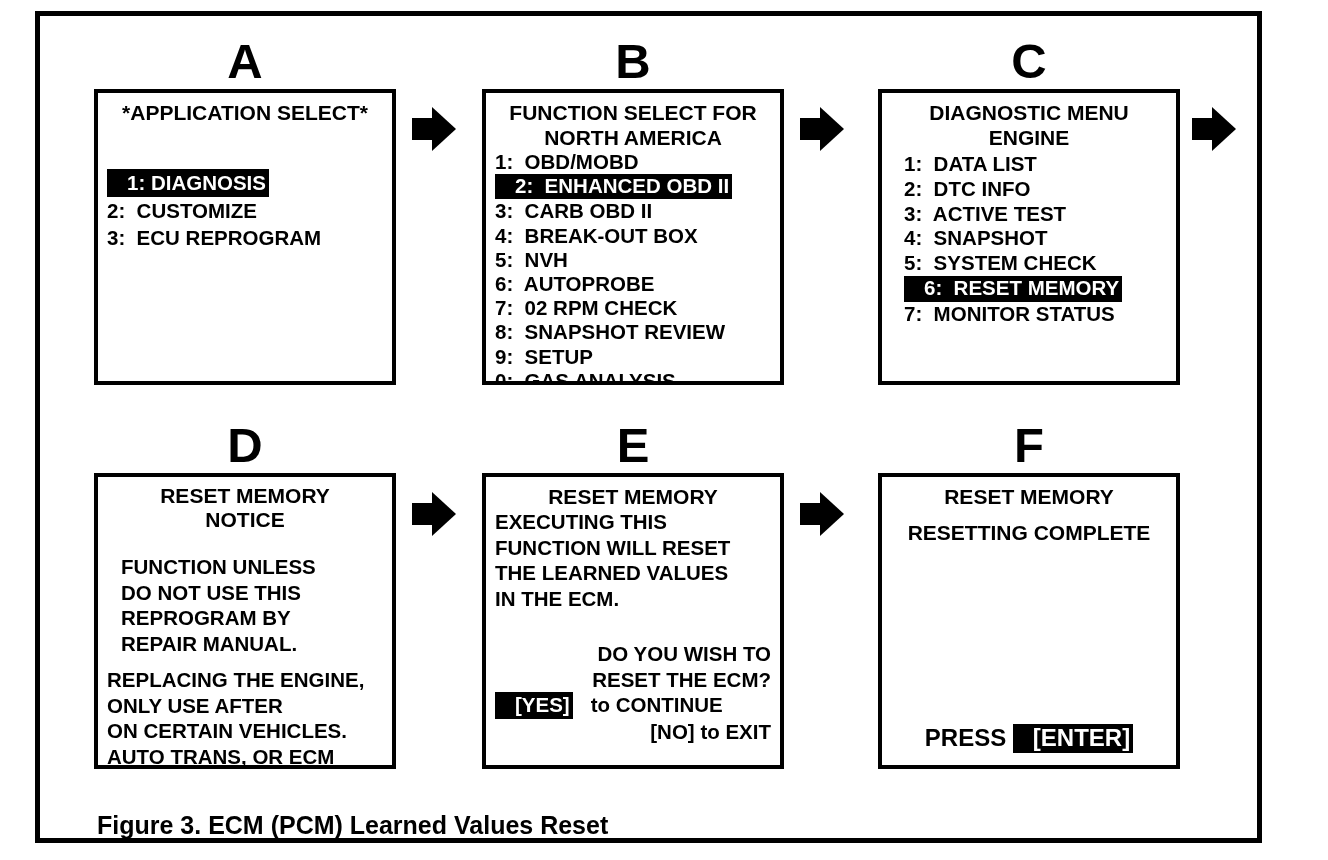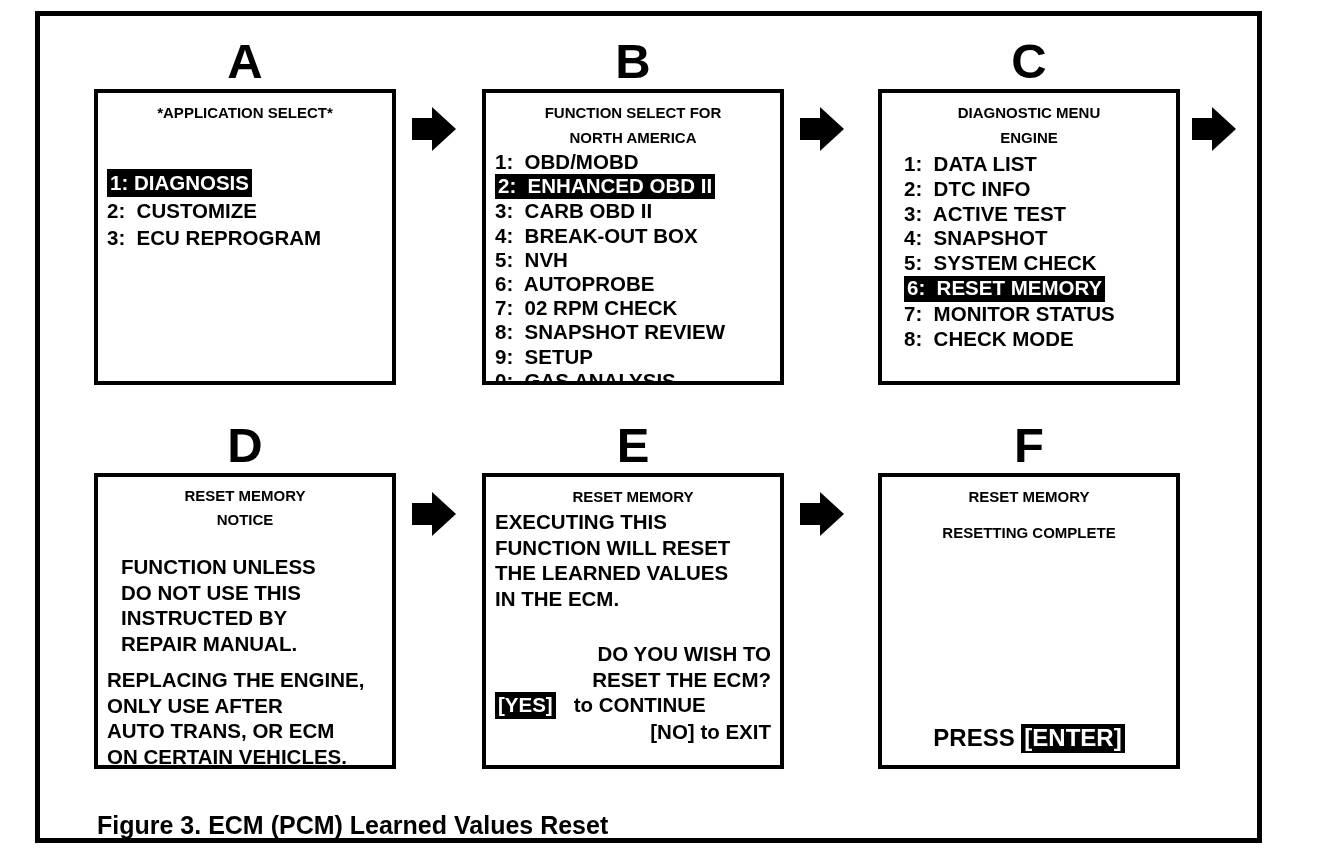--- a/index.html
+++ b/index.html
@@ -59,41 +59,41 @@
     overflow: hidden;
   }
   .screen-inner {
     width: 100%;
     height: 100%;
   }
 
   
   .scr-title {
     text-align: center;
-    font-size: 15px;
+    font-size: 21px;
     font-weight: bold;
     line-height: 25px;
     white-space: pre;
   }
   .menu {
     margin-top: 2px;
   }
   .menu-row {
     font-size: 20.5px;
     font-weight: bold;
     line-height: 24.5px;
     white-space: pre;
     display: block;
   }
   .menu-row .hl,
   .hl {
     background: #000000;
     color: #ffffff;
     display: inline-block;
-    padding: 0 3px 1px 3px;
+    padding: 0 3px 1px 20px;
   }
   .body-line {
     font-size: 20.5px;
     font-weight: bold;
     line-height: 25px;
     white-space: pre;
   }
   .body-center {
     text-align: right;
   }
@@ -223,50 +223,49 @@
           <div class="scr-title">DIAGNOSTIC MENU</div>
           <div class="scr-title">ENGINE</div>
           <div class="menu">
             <div class="menu-row"><span>1:  DATA LIST</span></div>
             <div class="menu-row"><span>2:  DTC INFO</span></div>
             <div class="menu-row"><span>3:  ACTIVE TEST</span></div>
             <div class="menu-row"><span>4:  SNAPSHOT</span></div>
             <div class="menu-row"><span>5:  SYSTEM CHECK</span></div>
             <div class="menu-row overlap"><span class="hl">6:  RESET MEMORY</span></div>
             <div class="menu-row"><span>7:  MONITOR STATUS</span></div>
-            <div class="menu-row"><span>8:  CHECK MODE</span></div>
           </div>
         </div>
       </div>
     </div>
 
     <div class="arrow" style="left:1152px; top:91px;">
       <div class="shaft"></div>
       <div class="head"></div>
     </div>
 
     <div class="panel-group" id="panel-d" style="left:54px; top:403px;">
       <div class="panel-letter">D</div>
       <div class="screen">
         <div class="screen-inner">
           <div class="scr-title">RESET MEMORY</div>
           <div class="scr-title">NOTICE</div>
           <div class="gap-md"></div>
           <div>
             <div class="body-line" style="padding-left:14px;">FUNCTION UNLESS</div>
             <div class="body-line" style="padding-left:14px;">DO NOT USE THIS</div>
-            <div class="body-line" style="padding-left:14px;">INSTRUCTED BY</div>
+            <div class="body-line" style="padding-left:14px;">REPROGRAM BY</div>
             <div class="body-line" style="padding-left:14px;">REPAIR MANUAL.</div>
           </div>
           <div class="gap-sm"></div>
           <div>
             <div class="body-line">REPLACING THE ENGINE,</div>
             <div class="body-line">ONLY USE AFTER</div>
+            <div class="body-line">ON CERTAIN VEHICLES.</div>
             <div class="body-line">AUTO TRANS, OR ECM</div>
-            <div class="body-line">ON CERTAIN VEHICLES.</div>
           </div>
         </div>
       </div>
     </div>
 
     <div class="arrow" style="left:372px; top:476px;">
       <div class="shaft"></div>
       <div class="head"></div>
     </div>
 

